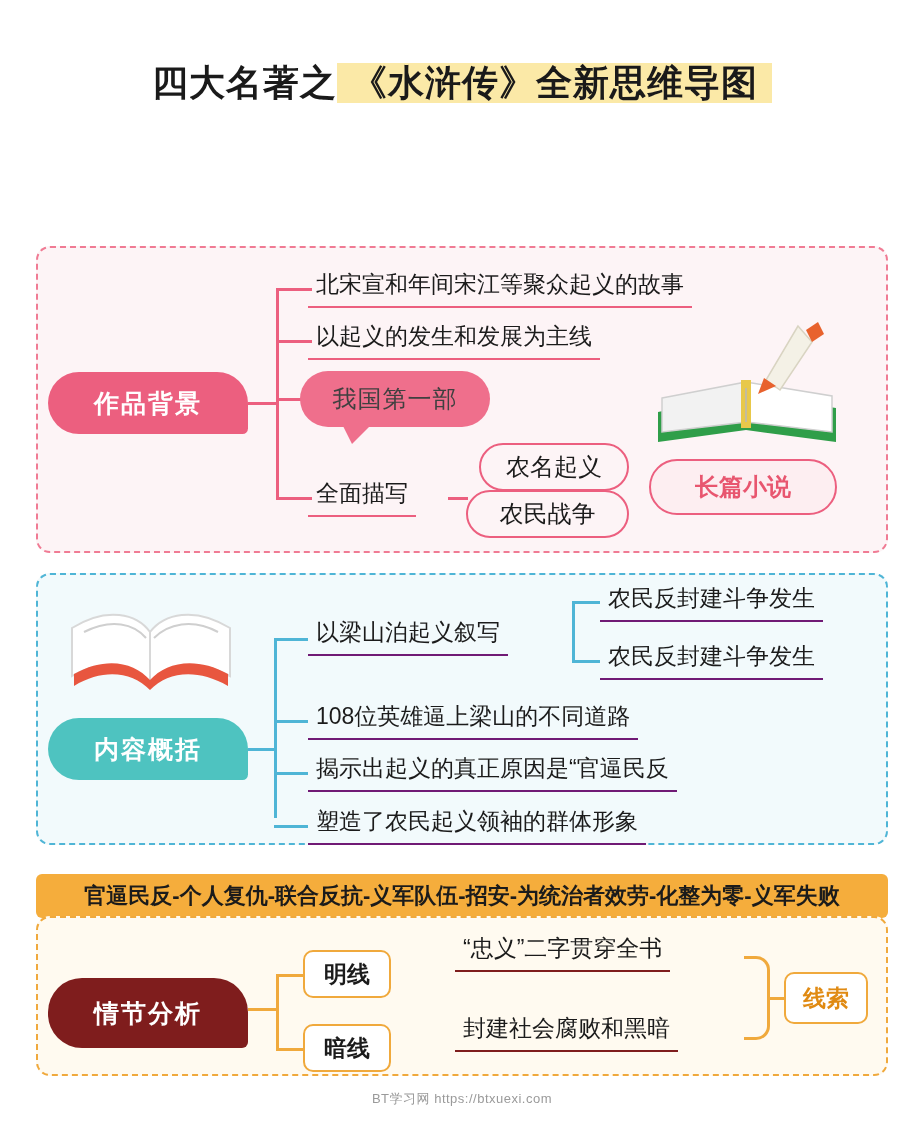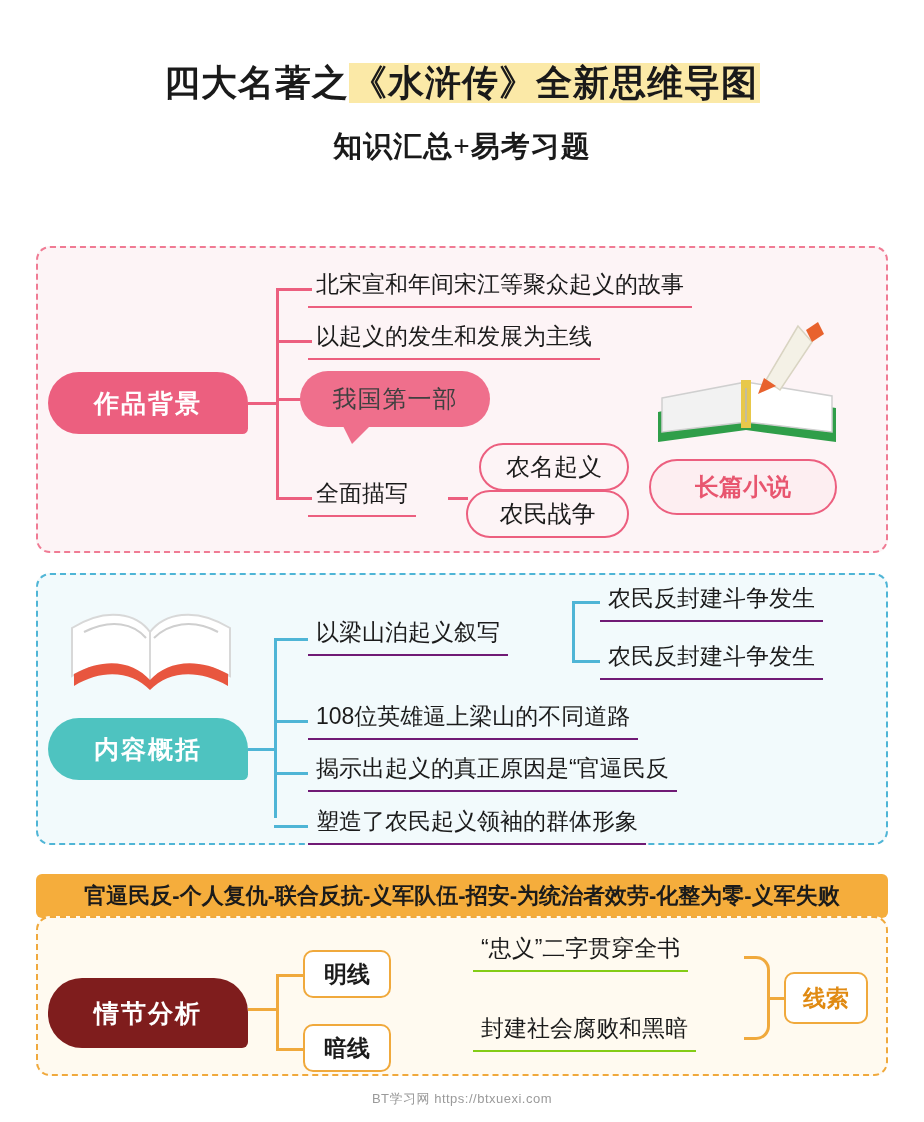--- a/index.html
+++ b/index.html
@@ -23,21 +23,21 @@
   .title-line1 {
     font-size: 36px;
     font-weight: bold;
     font-family: "Liberation Serif", "DejaVu Serif", serif;
     letter-spacing: 1px;
     line-height: 1.2;
     white-space: nowrap;
   }
   .title-line1 .hl {
     background: #fbe9a7;
-    padding: 0 2px;
+    padding: 0 14px;
   }
   .title-line2 {
     font-size: 29px;
     font-weight: bold;
     font-family: "Liberation Serif", "DejaVu Serif", serif;
     margin-top: 22px;
     letter-spacing: 1px;
   }
 
   
@@ -93,21 +93,21 @@
   
   .leaf {
     position: absolute;
     font-size: 23px;
     white-space: nowrap;
     padding: 3px 8px 6px 8px;
     color: #1b1b1b;
   }
   .leaf.pink  { border-bottom: 2px solid #ec5f7f; }
   .leaf.blue  { border-bottom: 2px solid #701a75; }
-  .leaf.orange{ border-bottom: 2px solid #84cc16; margin-left: 18px; }
+  .leaf.orange{ border-bottom: 2px solid #7f1d1d; }
 
   
   .bubble {
     position: absolute;
     background: #ef6f8c;
     color: #404040;
     font-size: 24px;
     border-radius: 28px;
     display: flex; align-items: center; justify-content: center;
     letter-spacing: 1px;
@@ -181,21 +181,20 @@
     letter-spacing: .5px;
   }
 </style>
 </head>
 <body>
 
 <div class="title-block">
   <div class="title-line1">
     <span>四大名著之</span><span class="hl">《水浒传》全新思维导图</span>
   </div>
-  <div class="title-line2">知识汇总+易考习题</div>
 </div>
 
 <div class="section" id="sec1"></div>
 
 <div class="pill" id="node-bg">作品背景</div>
 
 <div class="line" style="left:248px; top:402px; width:30px; height:3px;"></div>
 <div class="line" style="left:276px; top:288px; width:3px; height:212px;"></div>
 
 <div class="line" style="left:276px; top:288px; width:36px; height:3px;"></div>

